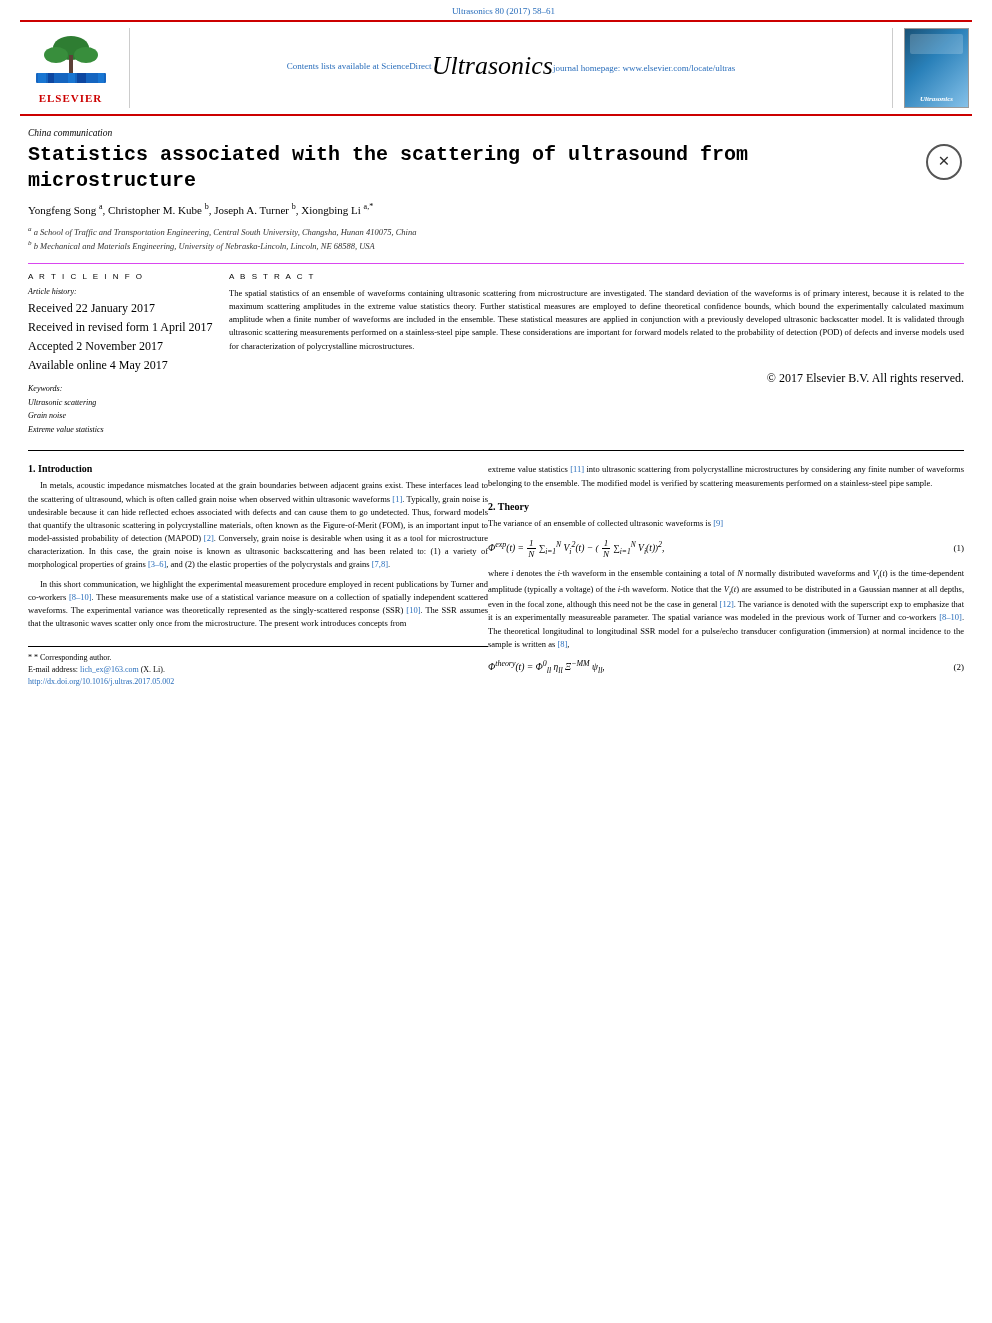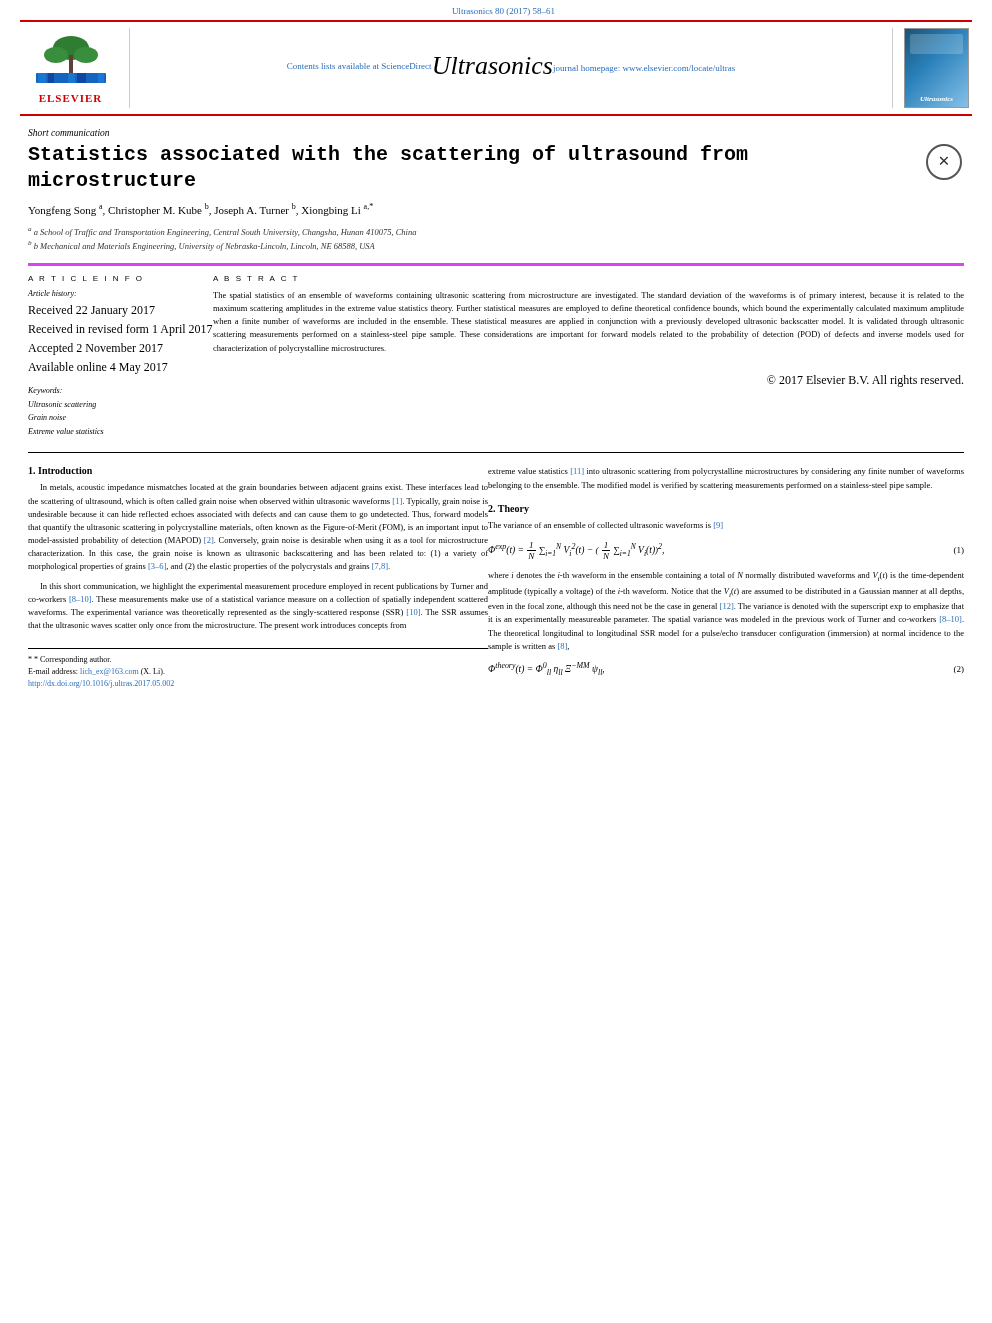--- a/index.html
+++ b/index.html
@@ -205,22 +205,23 @@
       font-size: 8.5px;
       font-style: italic;
       color: #333;
       margin-bottom: 10px;
       line-height: 1.5;
     }
 
     
     .two-col {
       display: flex;
+      gap: 16px;
       margin-top: 10px;
-      border-top: 3px solid #d946ef;
+      border-top: 1px solid #d946ef;
       padding-top: 8px;
     }
 
     .left-col {
       width: 185px;
       min-width: 185px;
     }
 
     .right-col {
       flex: 1;
@@ -430,21 +431,21 @@
 
     <div class="journal-header-right">
       <div class="journal-cover">
         <span class="journal-cover-text">Ultrasonics</span>
       </div>
     </div>
   </div>
 
   <div class="content">
 
-    <div class="article-type">Short communication</div>
+    <div class="article-type">China communication</div>
 
     <div class="article-title">
       <span>Statistics associated with the scattering of ultrasound from microstructure</span>
       <div class="crossmark">
         <div class="crossmark-circle">
           <span class="crossmark-inner">✕</span>
         </div>
       </div>
     </div>
 

